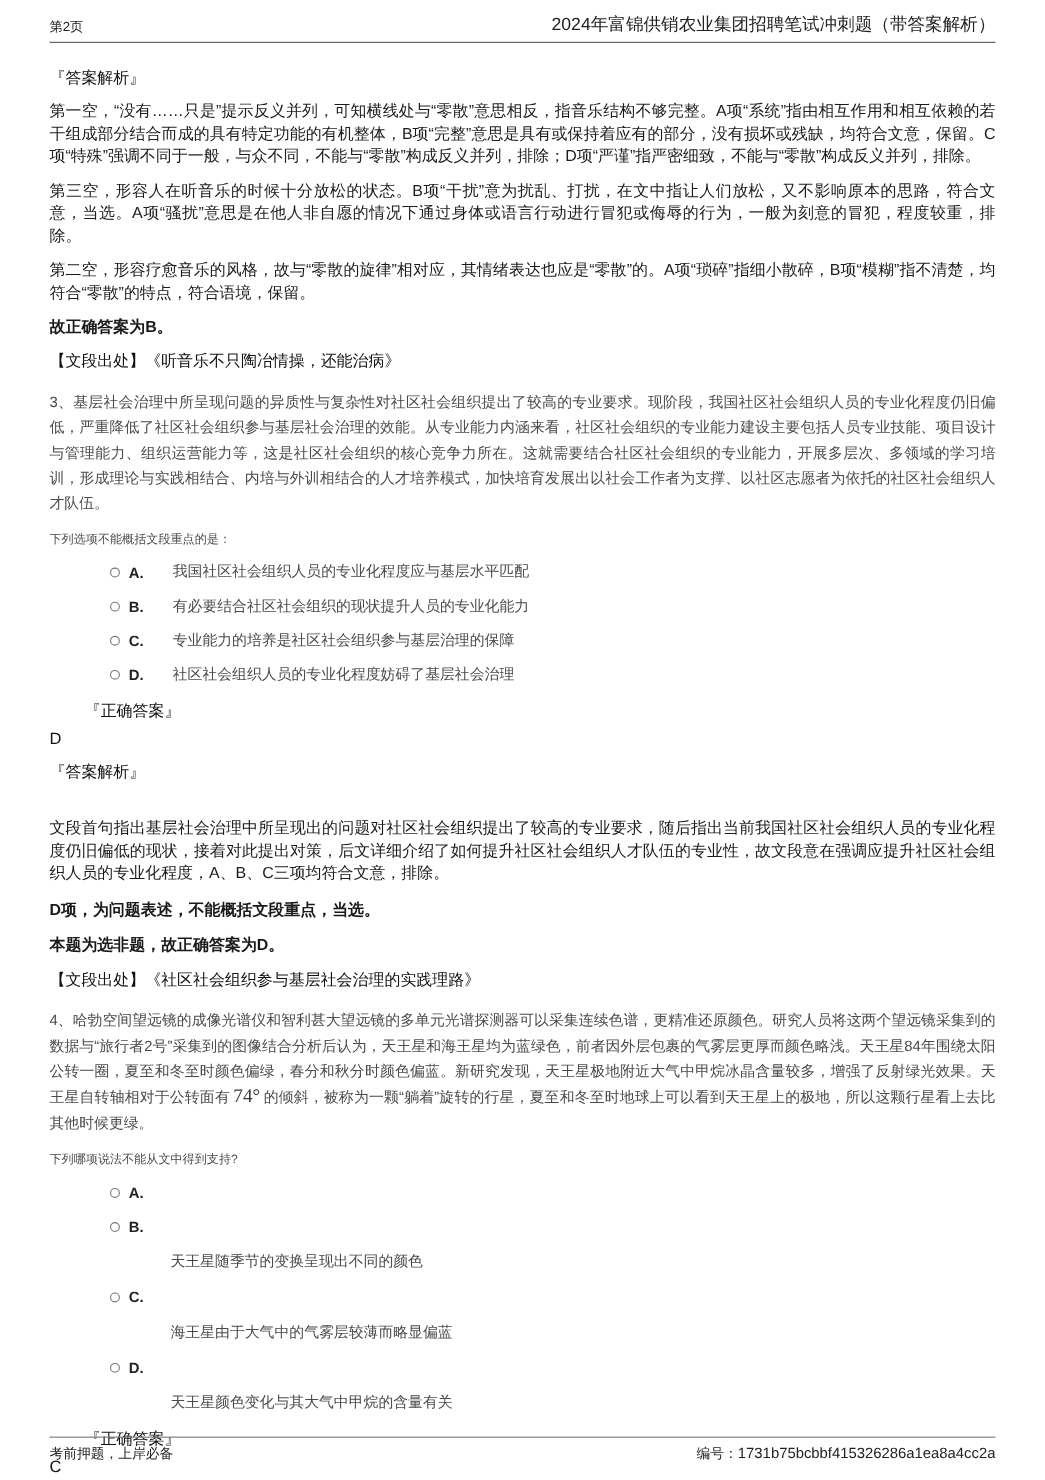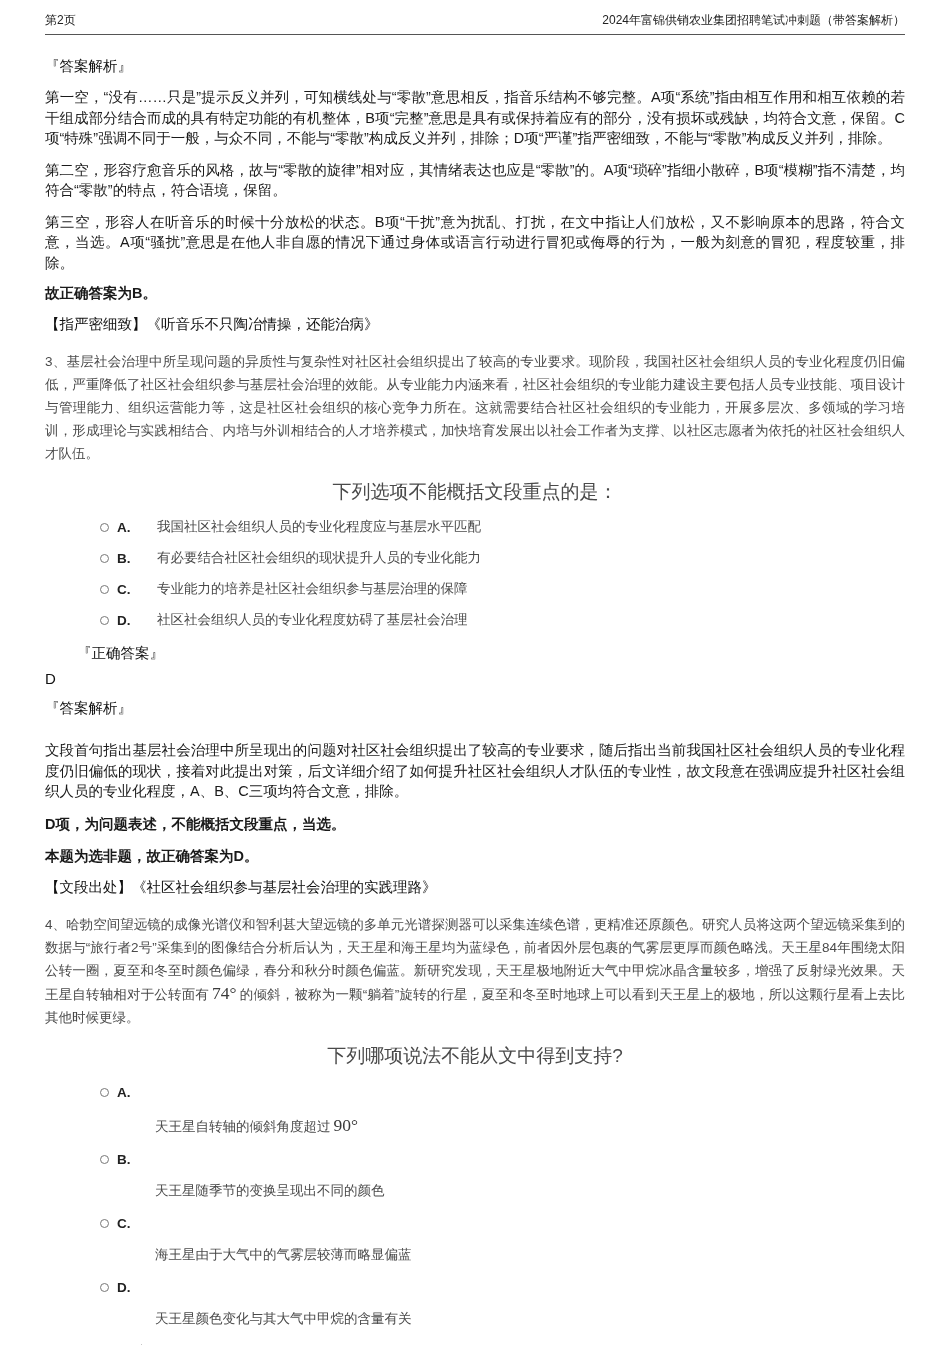--- a/index.html
+++ b/index.html
@@ -5,29 +5,29 @@
   html,body{margin:0;padding:0;background:#ffffff;}
   body{
     width:950px;height:1345px;position:relative;overflow:hidden;
     font-family:"Liberation Sans",sans-serif;color:#1a1a1a;
   }
   .page{padding:12px 45px 0 45px;position:relative;}
   
   .hdr{display:flex;justify-content:space-between;align-items:flex-end;
        border-bottom:1px solid #555;padding-bottom:5px;}
   .hdr .pageno{font-size:12px;color:#222;}
-  .hdr .doctitle{font-size:12px;color:#222;}
+  .hdr .doctitle{font-size:16px;color:#222;}
   
   .ans-label{font-size:14.5px;margin-top:22px;color:#111;}
   .ans-p{font-size:14.5px;line-height:20.5px;margin:11px 0 0 0;color:#1a1a1a;text-align:justify;}
   .ans-line{font-size:14.5px;margin-top:11px;color:#1a1a1a;font-weight:bold;}
   .src-line{font-size:14.5px;margin-top:12px;color:#111;}
   
   .q-stem{font-size:13.5px;line-height:23px;color:#4a4a4a;margin-top:16px;text-align:justify;}
-  .q-prompt{font-size:19px;color:#4a4a4a;margin-top:14px;text-align:center;}
+  .q-prompt{font-size:11px;color:#4a4a4a;margin-top:14px;}
   
   .opt-row{margin:13px 0 0 55px;font-size:13.5px;color:#4a4a4a;display:flex;align-items:center;}
   .opt-row .letter{color:#222;font-weight:bold;margin-right:18px;min-width:22px;}
   .radio{display:inline-block;width:9px;height:9px;border:1px solid #777;border-radius:50%;
          margin-right:8px;background:#fff;box-sizing:border-box;flex:0 0 auto;}
   .opt-letter-row{margin:16px 0 0 55px;font-size:13.5px;color:#222;display:flex;align-items:center;}
   .opt-letter-row .letter{font-weight:bold;color:#222;}
   .opt-text-row{margin:15px 0 0 110px;font-size:13.5px;color:#4a4a4a;}
   
   .correct-label{font-size:14.5px;color:#111;margin-top:15px;margin-left:32px;}
@@ -46,24 +46,24 @@
 
 <div class="page">
 
   <div class="hdr">
     <span class="pageno">第2页</span>
     <span class="doctitle">2024年富锦供销农业集团招聘笔试冲刺题（带答案解析）</span>
   </div>
 
   <div class="ans-label">『答案解析』</div>
   <p class="ans-p">第一空，“没有……只是”提示反义并列，可知横线处与“零散”意思相反，指音乐结构不够完整。A项“系统”指由相互作用和相互依赖的若干组成部分结合而成的具有特定功能的有机整体，B项“完整”意思是具有或保持着应有的部分，没有损坏或残缺，均符合文意，保留。C项“特殊”强调不同于一般，与众不同，不能与“零散”构成反义并列，排除；D项“严谨”指严密细致，不能与“零散”构成反义并列，排除。</p>
+  <p class="ans-p">第三空，形容人在听音乐的时候十分放松的状态。B项“干扰”意为扰乱、打扰，在文中指让人们放松，又不影响原本的思路，符合文意，当选。A项“骚扰”意思是在他人非自愿的情况下通过身体或语言行动进行冒犯或侮辱的行为，一般为刻意的冒犯，程度较重，排除。</p>
   <p class="ans-p">第二空，形容疗愈音乐的风格，故与“零散的旋律”相对应，其情绪表达也应是“零散”的。A项“琐碎”指细小散碎，B项“模糊”指不清楚，均符合“零散”的特点，符合语境，保留。</p>
-  <p class="ans-p">第三空，形容人在听音乐的时候十分放松的状态。B项“干扰”意为扰乱、打扰，在文中指让人们放松，又不影响原本的思路，符合文意，当选。A项“骚扰”意思是在他人非自愿的情况下通过身体或语言行动进行冒犯或侮辱的行为，一般为刻意的冒犯，程度较重，排除。</p>
   <div class="ans-line">故正确答案为B。</div>
-  <div class="src-line">【指严密细致】《听音乐不只陶冶情操，还能治病》</div>
+  <div class="src-line">【文段出处】《听音乐不只陶冶情操，还能治病》</div>
 
   <p class="q-stem">3、基层社会治理中所呈现问题的异质性与复杂性对社区社会组织提出了较高的专业要求。现阶段，我国社区社会组织人员的专业化程度仍旧偏低，严重降低了社区社会组织参与基层社会治理的效能。从专业能力内涵来看，社区社会组织的专业能力建设主要包括人员专业技能、项目设计与管理能力、组织运营能力等，这是社区社会组织的核心竞争力所在。这就需要结合社区社会组织的专业能力，开展多层次、多领域的学习培训，形成理论与实践相结合、内培与外训相结合的人才培养模式，加快培育发展出以社会工作者为支撑、以社区志愿者为依托的社区社会组织人才队伍。</p>
   <div class="q-prompt">下列选项不能概括文段重点的是：</div>
 
   <div class="opt-row">
     <span class="radio"></span>
     <span class="letter">A.</span>
     <span>我国社区社会组织人员的专业化程度应与基层水平匹配</span>
   </div>
   <div class="opt-row">
@@ -78,33 +78,32 @@
   </div>
   <div class="opt-row">
     <span class="radio"></span>
     <span class="letter">D.</span>
     <span>社区社会组织人员的专业化程度妨碍了基层社会治理</span>
   </div>
 
   <div class="correct-label">『正确答案』</div>
   <div class="correct-letter">D</div>
   <div class="ans-label" style="margin-top:12px;">『答案解析』</div>
-  <p class="ans-p" style="margin-top:22px;">文段首句指出基层社会治理中所呈现出的问题对社区社会组织提出了较高的专业要求，随后指出当前我国社区社会组织人员的专业化程度仍旧偏低的现状，接着对此提出对策，后文详细介绍了如何提升社区社会组织人才队伍的专业性，故文段意在强调应提升社区社会组织人员的专业化程度，A、B、C三项均符合文意，排除。</p>
+  <p class="ans-p" style="margin-top:32px;">文段首句指出基层社会治理中所呈现出的问题对社区社会组织提出了较高的专业要求，随后指出当前我国社区社会组织人员的专业化程度仍旧偏低的现状，接着对此提出对策，后文详细介绍了如何提升社区社会组织人才队伍的专业性，故文段意在强调应提升社区社会组织人员的专业化程度，A、B、C三项均符合文意，排除。</p>
   <div class="ans-line" style="margin-top:13px;">D项，为问题表述，不能概括文段重点，当选。</div>
   <div class="ans-line" style="margin-top:13px;">本题为选非题，故正确答案为D。</div>
   <div class="src-line">【文段出处】《社区社会组织参与基层社会治理的实践理路》</div>
 
   <p class="q-stem"><span>4、哈勃空间望远镜的成像光谱仪和智利甚大望远镜的多单元光谱探测器可以采集连续色谱，更精准还原颜色。研究人员将这两个望远镜采集到的数据与“旅行者2号”采集到的图像结合分析后认为，天王星和海王星均为蓝绿色，前者因外层包裹的气雾层更厚而颜色略浅。天王星84年围绕太阳公转一圈，夏至和冬至时颜色偏绿，春分和秋分时颜色偏蓝。新研究发现，天王星极地附近大气中甲烷冰晶含量较多，增强了反射绿光效果。天王星自转轴相对于公转面有</span><span class="formula">74°</span><span>的倾斜，被称为一颗“躺着”旋转的行星，夏至和冬至时地球上可以看到天王星上的极地，所以这颗行星看上去比其他时候更绿。</span></p>
   <div class="q-prompt">下列哪项说法不能从文中得到支持?</div>
 
   <div class="opt-letter-row">
     <span class="radio"></span>
     <span class="letter">A.</span>
   </div>
-  <div class="opt-text-row"><span>天王星自转轴的倾斜角度超过</span><span class="formula">90°</span></div>
 
   <div class="opt-letter-row">
     <span class="radio"></span>
     <span class="letter">B.</span>
   </div>
   <div class="opt-text-row">天王星随季节的变换呈现出不同的颜色</div>
 
   <div class="opt-letter-row">
     <span class="radio"></span>
     <span class="letter">C.</span>

